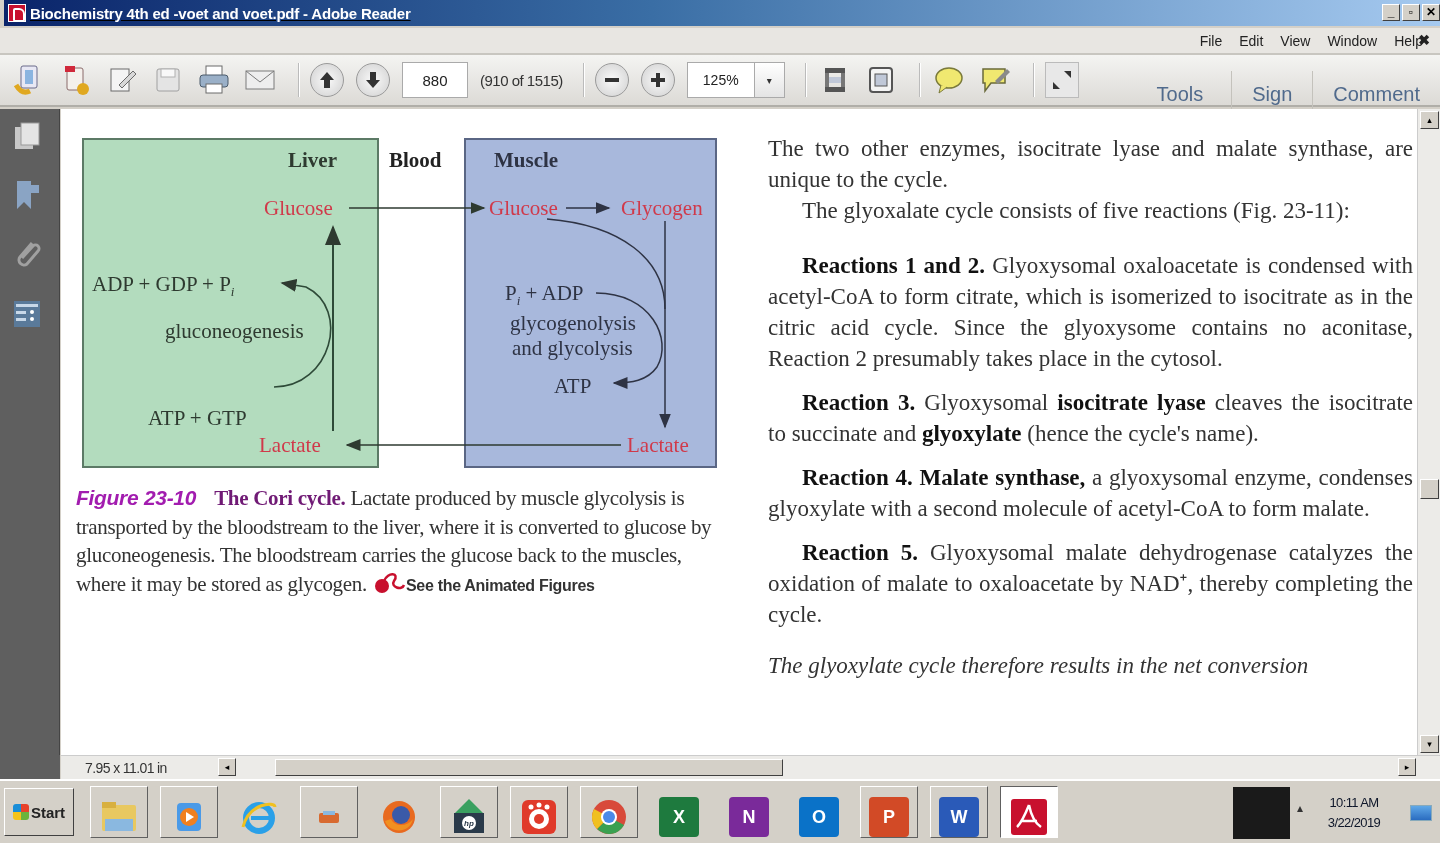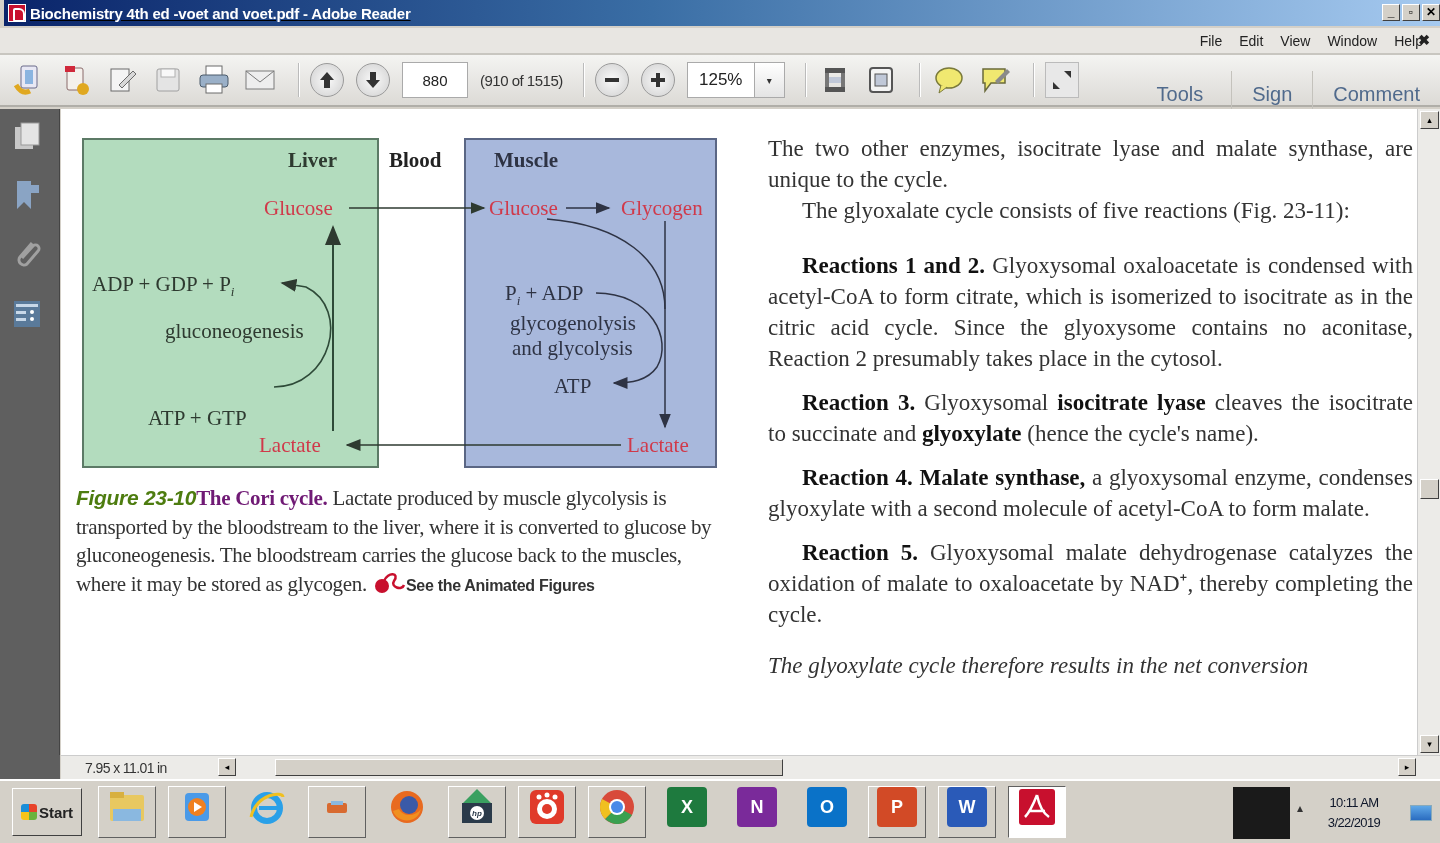--- a/index.html
+++ b/index.html
@@ -20,21 +20,21 @@
   .menubar .menu-item { font-size: 14px; color: #222; margin-right: 17px; }
   .menubar .doc-close { position: absolute; right: 10px; top: 4px; font-size: 14px; font-weight: bold; color: #222; }
 
   
   .toolbar { position: absolute; left: 0; top: 53px; width: 1440px; height: 54px; background: linear-gradient(#f4f4f2, #dcdad6); border-top: 2px solid #c8c6c0; border-bottom: 2px solid #b0aea8; display: flex; align-items: center; padding-left: 12px; }
   .tb-icon { width: 36px; height: 36px; margin-right: 10px; display: flex; align-items: center; justify-content: center; position: relative; }
   .tb-sep { width: 2px; height: 34px; background: #bbb; border-right: 1px solid #fff; margin: 0 10px; }
   .circ-btn { width: 34px; height: 34px; border-radius: 50%; background: radial-gradient(#fafafa, #cfcfcf); border: 1px solid #9a9a9a; display: flex; align-items: center; justify-content: center; margin-right: 12px; font-size: 20px; color: #333; font-weight: bold; }
   .page-input { width: 66px; height: 36px; background: #fff; border: 1px solid #aaa; font-size: 15px; display: flex; align-items: center; justify-content: center; color: #222; margin-right: 12px; }
   .page-count { font-size: 15px; color: #333; letter-spacing: -0.5px; margin-right: 10px; }
-  .zoom-input { width: 68px; height: 36px; background: #fff; border: 1px solid #aaa; font-size: 17px; display: flex; align-items: center; justify-content: center; color: #222; }
+  .zoom-input { width: 68px; height: 36px; background: #fff; border: 1px solid #aaa; font-size: 14px; display: flex; align-items: center; justify-content: center; color: #222; }
   .zoom-drop { width: 30px; height: 36px; background: linear-gradient(#fff, #e4e4e4); border: 1px solid #aaa; border-left: none; display: flex; align-items: center; justify-content: center; font-size: 10px; color: #333; margin-right: 10px; }
   .tb-text-btn { font-size: 20px; color: #506a8c; padding: 0 20px; height: 46px; display: flex; align-items: center; border-left: 1px solid #c4c2bc; }
   .tb-right { position: absolute; right: 0; top: 16px; display: flex; }
 
   
   .leftpane { position: absolute; left: 0; top: 109px; width: 60px; height: 670px; background: #5f5f5f; border-right: 1px solid #444; }
   .lp-icon { position: absolute; left: 12px; width: 30px; height: 34px; }
 
   
   .docarea { position: absolute; left: 61px; top: 109px; width: 1356px; height: 646px; background: #fff; overflow: hidden; }
@@ -44,21 +44,21 @@
   .liver-box { position: absolute; left: 21px; top: 29px; width: 297px; height: 330px; background: #b3dcbe; border: 2px solid #5c7a66; }
   .muscle-box { position: absolute; left: 403px; top: 29px; width: 253px; height: 330px; background: #a8b8dc; border: 2px solid #5a6684; }
   .fig-lbl { position: absolute; font-family: "Liberation Serif", serif; font-size: 21px; color: #2e3a30; white-space: nowrap; }
   .fig-lbl.bold { font-weight: bold; }
   .fig-lbl.red { color: #d0394a; }
   .fig-lbl.dark { color: #2e3344; }
   .fig-svg { position: absolute; left: 0; top: 0; }
 
   
   .caption { position: absolute; left: 15px; top: 375px; width: 650px; font-family: "Liberation Serif", serif; font-size: 21px; line-height: 28.5px; color: #333; letter-spacing: -0.3px; }
-  .caption .fig-num { font-family: "Liberation Sans", sans-serif; font-style: italic; color: #4d7c0f; font-weight: bold; }
+  .caption .fig-num { font-family: "Liberation Sans", sans-serif; font-style: italic; color: #a21caf; font-weight: bold; margin-right: 18px; }
   .caption .fig-title { font-weight: bold; color: #701a75; }
   .caption .anim-link { font-family: "Liberation Sans", sans-serif; font-size: 16px; font-weight: bold; color: #333; }
   .caption .anim-icon { display: inline-block; width: 34px; height: 24px; vertical-align: -4px; }
 
   
   .rcol { position: absolute; left: 707px; top: 24px; width: 645px; font-family: "Liberation Serif", serif; font-size: 23px; line-height: 31px; color: #333; text-align: justify; }
   .rcol p { margin: 0; }
   .rcol .indent { text-indent: 34px; }
   .rcol .gap { margin-top: 24px; }
   .rcol .gap-s { margin-top: 13px; }
@@ -71,24 +71,24 @@
   .vscroll .thumb { position: absolute; left: 2px; top: 370px; width: 19px; height: 20px; background: #d4d0c8; border: 1px solid #fff; border-right-color: #404040; border-bottom-color: #404040; }
 
   
   .statusbar { position: absolute; left: 61px; top: 755px; width: 1379px; height: 24px; background: #ecebe8; border-top: 1px solid #ccc; }
   .statusbar .page-size { position: absolute; left: 24px; top: 4px; font-size: 14px; color: #333; letter-spacing: -0.6px; }
   .statusbar .harrow { position: absolute; width: 18px; height: 18px; top: 2px; background: #d4d0c8; border: 1px solid #fff; border-right-color: #404040; border-bottom-color: #404040; font-size: 9px; text-align: center; line-height: 16px; color: #000; }
   .statusbar .hthumb { position: absolute; left: 214px; top: 3px; width: 508px; height: 17px; background: #d4d0c8; border: 1px solid #fff; border-right-color: #404040; border-bottom-color: #404040; }
   .leftpane-foot { position: absolute; left: 0; top: 755px; width: 60px; height: 24px; background: #5f5f5f; }
 
   
-  .taskbar { position: absolute; left: 0; top: 779px; width: 1440px; height: 64px; background: #d4d0c8; border-top: 2px solid #fff; display: flex; align-items: center; padding-left: 12px; }
+  .taskbar { position: absolute; left: 0; top: 779px; width: 1440px; height: 64px; background: #d4d0c8; border-top: 2px solid #fff; display: flex; align-items: center; padding-left: 4px; }
   .start-btn { width: 70px; height: 48px; background: #d4d0c8; border: 1px solid #fff; border-right-color: #404040; border-bottom-color: #404040; display: flex; align-items: center; justify-content: center; font-size: 15px; font-weight: bold; color: #222; margin-right: 16px; }
   .start-btn .flag { width: 16px; height: 16px; margin-right: 2px; background: conic-gradient(#e8432a 0 25%, #6bb33c 0 50%, #f6c31a 0 75%, #1a8ed8 0); border-radius: 3px; }
-  .task-btn { width: 58px; height: 52px; margin-right: 12px; border: 1px solid #fff; border-right-color: #606060; border-bottom-color: #606060; display: flex; align-items: flex-start; justify-content: center; }
+  .task-btn { width: 58px; height: 52px; margin-right: 12px; border: 1px solid #fff; border-right-color: #606060; border-bottom-color: #606060; display: flex; align-items: flex-end; justify-content: center; }
   .task-btn.active { background: #fff; border-color: #606060 #fff #fff #606060; }
   .ti { width: 40px; height: 40px; border-radius: 4px; display: flex; align-items: center; justify-content: center; font-weight: bold; color: #fff; font-size: 18px; }
   .tray-black { position: absolute; left: 1233px; top: 6px; width: 57px; height: 52px; background: #1a1a1a; }
   .tray-arrow { position: absolute; left: 1297px; top: 20px; font-size: 12px; color: #333; }
   .clock { position: absolute; left: 1318px; top: 12px; width: 72px; font-size: 13px; color: #0f172a; text-align: center; line-height: 20px; letter-spacing: -0.6px; }
   .show-desktop { position: absolute; left: 1410px; top: 24px; width: 22px; height: 16px; background: linear-gradient(#5fa8e8, #2a6cc0); border: 1px solid #8ab; }
 </style>
 </head>
 <body>
 

